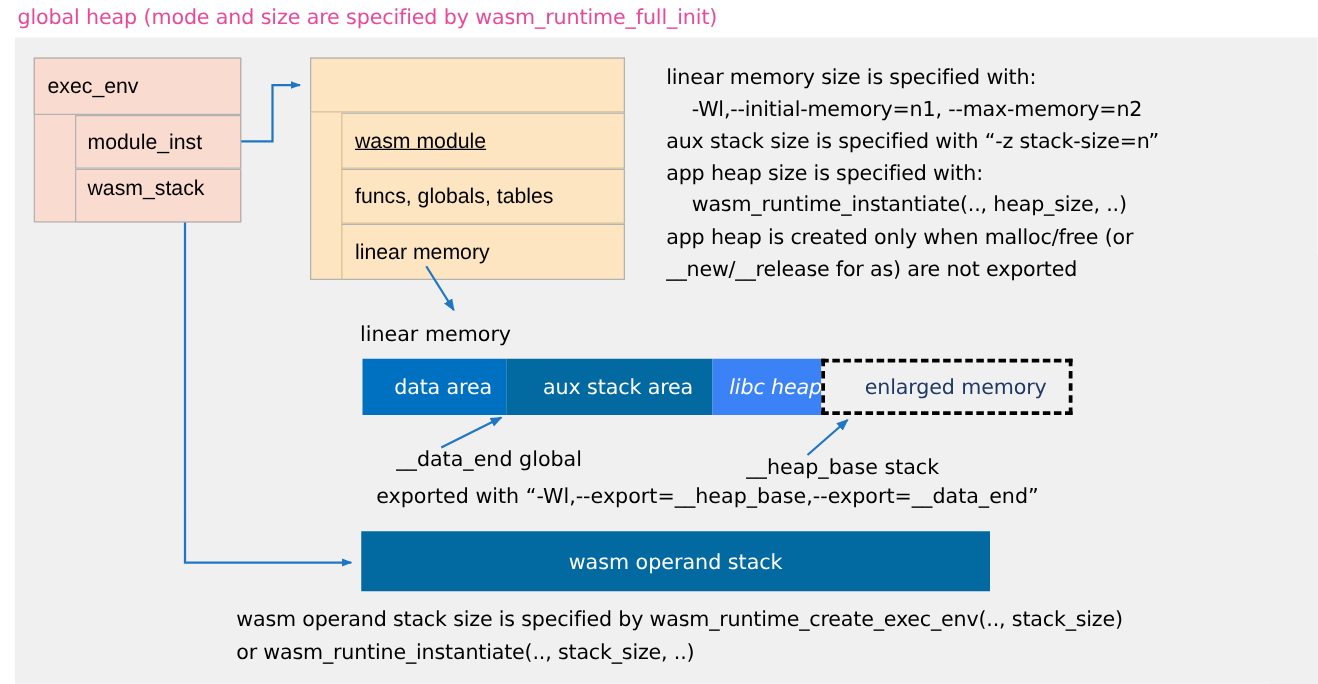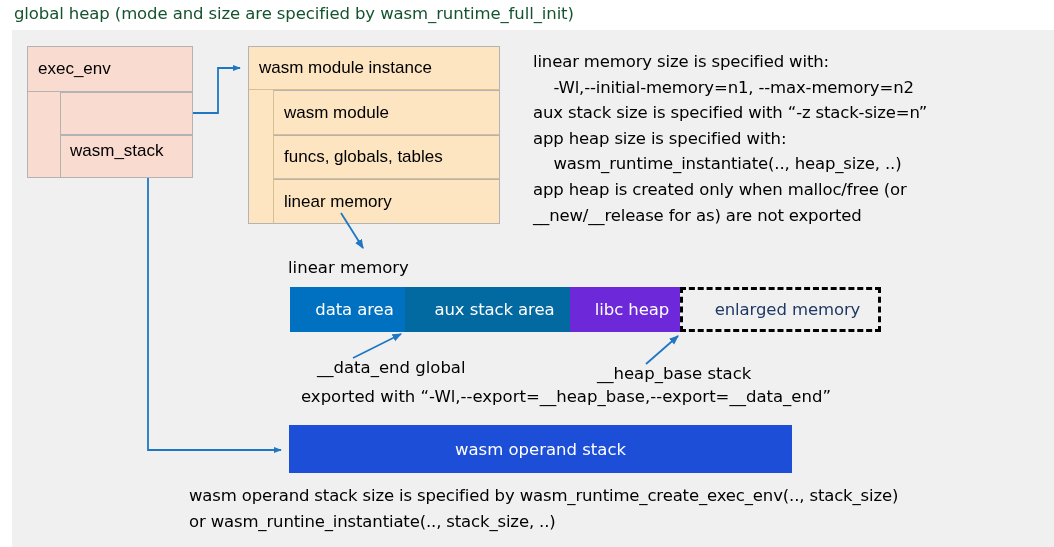--- a/index.html
+++ b/index.html
@@ -27,21 +27,21 @@
     top: 30px;
     width: 1042px;
     height: 517px;
     background: #f0f0f0;
   }
   .title {
     position: absolute;
     left: 14px;
     top: 4px;
     font-size: 16.5px;
-    color: #14532d;
+    color: #ec4899;
     white-space: nowrap;
     letter-spacing: -0.1px;
   }
 
   
   .box {
     position: absolute;
     box-sizing: border-box;
     border: 1px solid #b3b3b3;
   }
@@ -67,21 +67,21 @@
   .t-wasmstack { left: 70px;  top: 135px; height: 32px; }
 
   
   .wmi-outer { left: 248px; top: 46px; width: 252px; height: 178px; background: #fce5c0; }
   .wmi-head  { left: 248px; top: 46px; width: 252px; height: 44px;  background: #fce5c0; border-bottom: 1px solid #d8bf93; }
   .wmi-row1  { left: 273px; top: 90px;  width: 227px; height: 45px; background: #fce5c0; border-bottom: 1px solid #d8bf93; border-left: 1px solid #d8bf93; }
   .wmi-row2  { left: 273px; top: 135px; width: 227px; height: 44px; background: #fce5c0; border-bottom: 1px solid #d8bf93; border-left: 1px solid #d8bf93; }
   .wmi-row3  { left: 273px; top: 179px; width: 227px; height: 45px; background: #fce5c0; border-left: 1px solid #d8bf93; }
 
   .t-wmi     { left: 259px; top: 46px;  height: 44px; }
-  .t-wmod    { left: 284px; top: 90px;  height: 45px; }
+  .t-wmod    { left: 284px; top: 90px;  height: 45px; text-decoration: underline; }
   .t-funcs   { left: 284px; top: 135px; height: 44px; }
   .t-linmem  { left: 284px; top: 179px; height: 45px; }
 
   
   .note-right {
     position: absolute;
     left: 533px;
     top: 49px;
     width: 500px;
     font-size: 16.5px;
@@ -115,21 +115,21 @@
     box-sizing: border-box;
     font-size: 16.5px;
     color: #ffffff;
     white-space: nowrap;
     letter-spacing: -0.1px;
     padding-left: 14px;
   }
   .seg-data    { width: 115px; background: #0070c0; }
   .seg-aux     { width: 165px; background: #0369a1; }
   .seg-app     { width: 111px; background: #00b0f0; }
-  .seg-libc    { width: 110px; background: #6d28d9; }
+  .seg-libc    { width: 87px; background: #3b82f6; font-style: italic; }
   .seg-enlarged{
     width: 201px;
     background: #f0f0f0;
     color: #1f3864;
     border: 3px dashed #000000;
   }
 
   
   .lbl-dataend {
     position: absolute;
@@ -156,21 +156,21 @@
     white-space: nowrap;
   }
 
   
   .opstack {
     position: absolute;
     left: 289px;
     top: 425px;
     width: 503px;
     height: 48px;
-    background: #1d4ed8;
+    background: #0369a1;
     display: flex;
     align-items: center;
     justify-content: center;
     font-size: 16.5px;
     color: #ffffff;
     white-space: nowrap;
   }
   .note-bottom {
     position: absolute;
     left: 189px;
@@ -200,29 +200,29 @@
   <div class="canvas-bg"></div>
 
   <div class="title">global heap (mode and size are specified by wasm_runtime_full_init)</div>
 
   <div class="box execenv-outer"></div>
   <div class="box execenv-head"></div>
   <div class="box execenv-row1"></div>
   <div class="box execenv-row2"></div>
 
   <div class="box-label t-execeng t-execenv">exec_env</div>
+  <div class="box-label t-moduleinst">module_inst</div>
   <div class="box-label t-wasmstack">wasm_stack</div>
 
   <div class="box wmi-outer"></div>
   <div class="box wmi-head"></div>
   <div class="box wmi-row1"></div>
   <div class="box wmi-row2"></div>
   <div class="box wmi-row3"></div>
 
-  <div class="box-label t-wmi">wasm module instance</div>
   <div class="box-label t-wmod">wasm module</div>
   <div class="box-label t-funcs">funcs, globals, tables</div>
   <div class="box-label t-linmem">linear memory</div>
 
   <div class="note-right">linear memory size is specified with:
     -Wl,--initial-memory=n1, --max-memory=n2
 aux stack size is specified with “-z stack-size=n”
 app heap size is specified with:
     wasm_runtime_instantiate(.., heap_size, ..)
 app heap is created only when malloc/free (or

